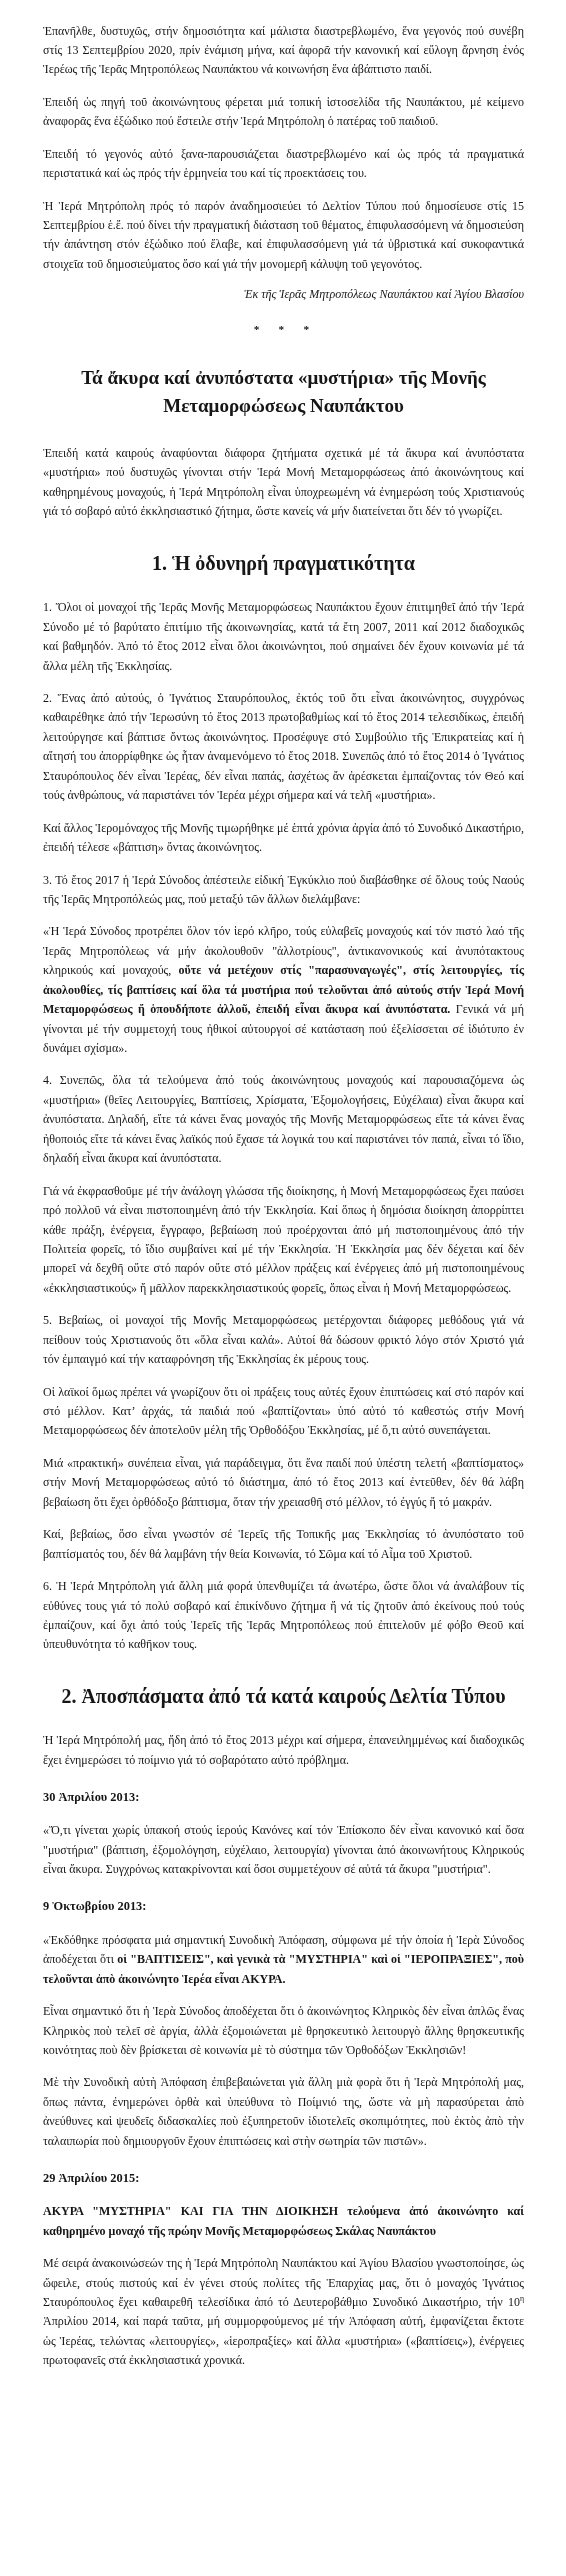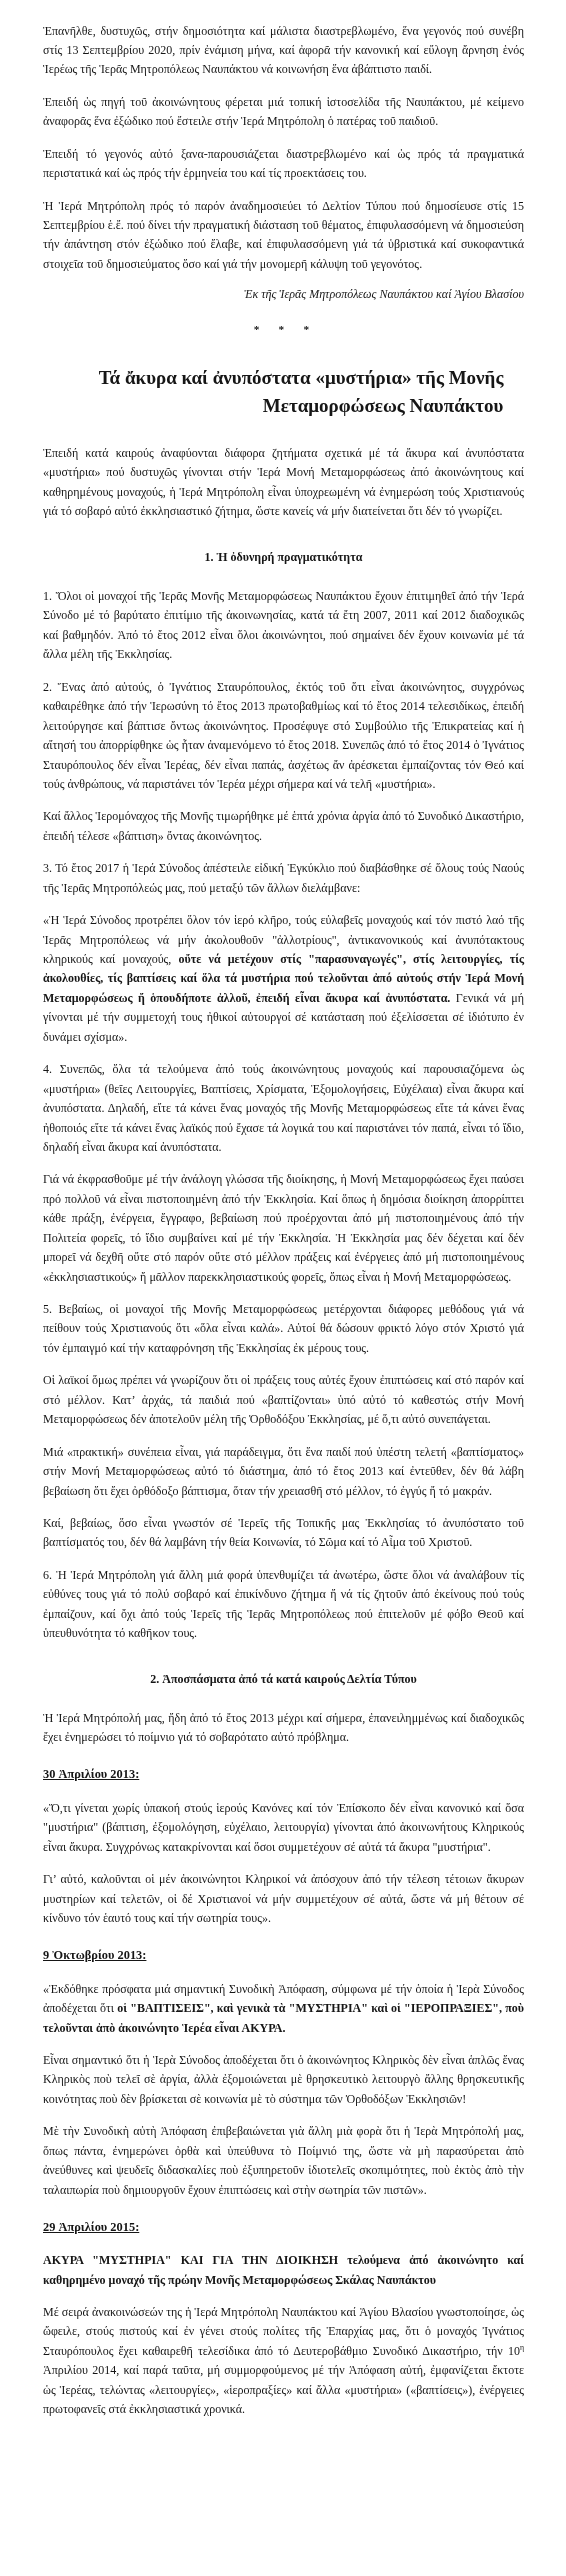--- a/index.html
+++ b/index.html
@@ -23,35 +23,34 @@
   .p{
     font-size:12px;
     line-height:1.62;
     text-align:justify;
     font-weight:normal;
   }
   .title{
     font-size:19px;
     line-height:1.5;
     font-weight:bold;
-    text-align:right;
+    text-align:center;
     margin:29px 20.6px 23px 20.6px;
   }
   .h2{
-    font-size:12px;
+    font-size:20px;
     line-height:1.4;
     font-weight:bold;
     text-align:center;
     margin:27px 0 21.6px 0;
   }
   .date{
     font-size:12.4px;
     font-weight:bold;
     margin:19.6px 0 16.5px 0;
-    text-decoration:underline;
   }
   .sig{
     font-size:12px;
     font-style:italic;
     text-align:right;
     margin:7.2px 0 20.6px 0;
   }
   .stars{
     font-size:11.3px;
     text-align:center;
@@ -86,21 +85,20 @@
       <p class="blk p"><span>Γιά νά ἐκφρασθοῦμε μέ τήν ἀνάλογη γλώσσα τῆς διοίκησης, ἡ Μονή Μεταμορφώσεως ἔχει παύσει πρό πολλοῦ νά εἶναι πιστοποιημένη ἀπό τήν Ἐκκλησία. Καί ὅπως ἡ δημόσια διοίκηση ἀπορρίπτει κάθε πράξη, ἐνέργεια, ἔγγραφο, βεβαίωση πού προέρχονται ἀπό μή πιστοποιημένους ἀπό τήν Πολιτεία φορεῖς, τό ἴδιο συμβαίνει καί μέ τήν Ἐκκλησία. Ἡ Ἐκκλησία μας δέν δέχεται καί δέν μπορεῖ νά δεχθῆ οὔτε στό παρόν οὔτε στό μέλλον πράξεις καί ἐνέργειες ἀπό μή πιστοποιημένους «ἐκκλησιαστικούς» ἤ μᾶλλον παρεκκλησιαστικούς φορεῖς, ὅπως εἶναι ἡ Μονή Μεταμορφώσεως.</span></p>
       <p class="blk p"><span>5. Βεβαίως, οἱ μοναχοί τῆς Μονῆς Μεταμορφώσεως μετέρχονται διάφορες μεθόδους γιά νά πείθουν τούς Χριστιανούς ὅτι «ὅλα εἶναι καλά». Αὐτοί θά δώσουν φρικτό λόγο στόν Χριστό γιά τόν ἐμπαιγμό καί τήν καταφρόνηση τῆς Ἐκκλησίας ἐκ μέρους τους.</span></p>
       <p class="blk p"><span>Οἱ λαϊκοί ὅμως πρέπει νά γνωρίζουν ὅτι οἱ πράξεις τους αὐτές ἔχουν ἐπιπτώσεις καί στό παρόν καί στό μέλλον. Κατ’ ἀρχάς, τά παιδιά πού «βαπτίζονται» ὑπό αὐτό τό καθεστώς στήν Μονή Μεταμορφώσεως δέν ἀποτελοῦν μέλη τῆς Ὀρθοδόξου Ἐκκλησίας, μέ ὅ,τι αὐτό συνεπάγεται.</span></p>
       <p class="blk p"><span>Μιά «πρακτική» συνέπεια εἶναι, γιά παράδειγμα, ὅτι ἕνα παιδί πού ὑπέστη τελετή «βαπτίσματος» στήν Μονή Μεταμορφώσεως αὐτό τό διάστημα, ἀπό τό ἔτος 2013 καί ἐντεῦθεν, δέν θά λάβη βεβαίωση ὅτι ἔχει ὀρθόδοξο βάπτισμα, ὅταν τήν χρειασθῆ στό μέλλον, τό ἐγγύς ἤ τό μακράν.</span></p>
       <p class="blk p"><span>Καί, βεβαίως, ὅσο εἶναι γνωστόν σέ Ἱερεῖς τῆς Τοπικῆς μας Ἐκκλησίας τό ἀνυπόστατο τοῦ βαπτίσματός του, δέν θά λαμβάνη τήν θεία Κοινωνία, τό Σῶμα καί τό Αἷμα τοῦ Χριστοῦ.</span></p>
       <p class="blk p"><span>6. Ἡ Ἱερά Μητρόπολη γιά ἄλλη μιά φορά ὑπενθυμίζει τά ἀνωτέρω, ὥστε ὅλοι νά ἀναλάβουν τίς εὐθύνες τους γιά τό πολύ σοβαρό καί ἐπικίνδυνο ζήτημα ἤ νά τίς ζητοῦν ἀπό ἐκείνους πού τούς ἐμπαίζουν, καί ὄχι ἀπό τούς Ἱερεῖς τῆς Ἱερᾶς Μητροπόλεως πού ἐπιτελοῦν μέ φόβο Θεοῦ καί ὑπευθυνότητα τό καθῆκον τους.</span></p>
       <h2 class="blk h2"><span>2. Ἀποσπάσματα ἀπό τά κατά καιρούς Δελτία Τύπου</span></h2>
       <p class="blk p"><span>Ἡ Ἱερά Μητρόπολή μας, ἤδη ἀπό τό ἔτος 2013 μέχρι καί σήμερα, ἐπανειλημμένως καί διαδοχικῶς ἔχει ἐνημερώσει τό ποίμνιο γιά τό σοβαρότατο αὐτό πρόβλημα.</span></p>
       <h3 class="blk date"><span>30 Ἀπριλίου 2013:</span></h3>
       <p class="blk p"><span>«Ὅ,τι γίνεται χωρίς ὑπακοή στούς ἱερούς Κανόνες καί τόν Ἐπίσκοπο δέν εἶναι κανονικό καί ὅσα "μυστήρια" (βάπτιση, ἐξομολόγηση, εὐχέλαιο, λειτουργία) γίνονται ἀπό ἀκοινωνήτους Κληρικούς εἶναι ἄκυρα. Συγχρόνως κατακρίνονται καί ὅσοι συμμετέχουν σέ αὐτά τά ἄκυρα "μυστήρια".</span></p>
-      <p class="blk p"><span>Γι’ αὐτό, καλοῦνται οἱ μέν ἀκοινώνητοι Κληρικοί νά ἀπόσχουν ἀπό τήν τέλεση τέτοιων ἄκυρων μυστηρίων καί τελετῶν, οἱ δέ Χριστιανοί νά μήν συμμετέχουν σέ αὐτά, ὥστε νά μή θέτουν σέ κίνδυνο τόν ἑαυτό τους καί τήν σωτηρία τους».</span></p>
       <h3 class="blk date"><span>9 Ὀκτωβρίου 2013:</span></h3>
       <p class="blk p"><span>«Ἐκδόθηκε πρόσφατα μιά σημαντική Συνοδικὴ Ἀπόφαση, σύμφωνα μέ τήν ὁποία ἡ Ἱερὰ Σύνοδος ἀποδέχεται ὅτι </span><span class="b">οἱ "ΒΑΠΤΙΣΕΙΣ", καὶ γενικὰ τὰ "ΜΥΣΤΗΡΙΑ" καὶ οἱ "ΙΕΡΟΠΡΑΞΙΕΣ", ποὺ τελοῦνται ἀπὸ ἀκοινώνητο Ἱερέα εἶναι ΑΚΥΡΑ.</span></p>
       <p class="blk p"><span>Εἶναι σημαντικό ὅτι ἡ Ἱερὰ Σύνοδος ἀποδέχεται ὅτι ὁ ἀκοινώνητος Κληρικὸς δὲν εἶναι ἁπλῶς ἕνας Κληρικὸς ποὺ τελεῖ σὲ ἀργία, ἀλλὰ ἐξομοιώνεται μὲ θρησκευτικὸ λειτουργὸ ἄλλης θρησκευτικῆς κοινότητας ποὺ δὲν βρίσκεται σὲ κοινωνία μὲ τὸ σύστημα τῶν Ὀρθοδόξων Ἐκκλησιῶν!</span></p>
       <p class="blk p"><span>Μὲ τὴν Συνοδικὴ αὐτὴ Ἀπόφαση ἐπιβεβαιώνεται γιὰ ἄλλη μιὰ φορὰ ὅτι ἡ Ἱερὰ Μητρόπολή μας, ὅπως πάντα, ἐνημερώνει ὀρθὰ καὶ ὑπεύθυνα τὸ Ποίμνιό της, ὥστε νὰ μὴ παρασύρεται ἀπὸ ἀνεύθυνες καὶ ψευδεῖς διδασκαλίες ποὺ ἐξυπηρετοῦν ἰδιοτελεῖς σκοπιμότητες, ποὺ ἐκτὸς ἀπὸ τὴν ταλαιπωρία ποὺ δημιουργοῦν ἔχουν ἐπιπτώσεις καὶ στὴν σωτηρία τῶν πιστῶν».</span></p>
       <h3 class="blk date"><span>29 Ἀπριλίου 2015:</span></h3>
       <p class="blk p"><span class="b">ΑΚΥΡΑ "ΜΥΣΤΗΡΙΑ" ΚΑΙ ΓΙΑ ΤΗΝ ΔΙΟΙΚΗΣΗ </span><span class="b">τελούμενα ἀπό ἀκοινώνητο καί καθηρημένο μοναχό τῆς πρώην Μονῆς Μεταμορφώσεως Σκάλας Ναυπάκτου</span></p>
       <p class="blk p"><span>Μέ σειρά ἀνακοινώσεών της ἡ Ἱερά Μητρόπολη Ναυπάκτου καί Ἁγίου Βλασίου γνωστοποίησε, ὡς ὤφειλε, στούς πιστούς καί ἐν γένει στούς πολίτες τῆς Ἐπαρχίας μας, ὅτι ὁ μοναχός Ἰγνάτιος Σταυρόπουλος ἔχει καθαιρεθῆ τελεσίδικα ἀπό τό Δευτεροβάθμιο Συνοδικό Δικαστήριο, τήν 10</span><sup>η</sup><span> Ἀπριλίου 2014, καί παρά ταῦτα, μή συμμορφούμενος μέ τήν Ἀπόφαση αὐτή, ἐμφανίζεται ἔκτοτε ὡς Ἱερέας, τελώντας «λειτουργίες», «ἱεροπραξίες» καί ἄλλα «μυστήρια» («βαπτίσεις»), ἐνέργειες πρωτοφανεῖς στά ἐκκλησιαστικά χρονικά.</span></p>
     </div>
 </div>
 

